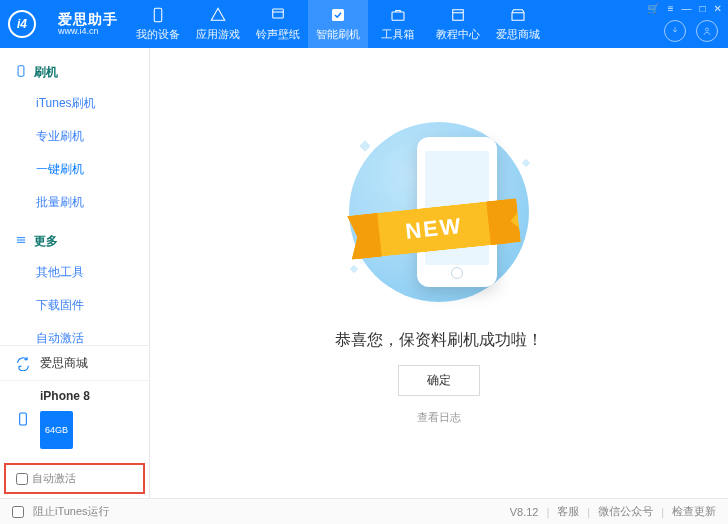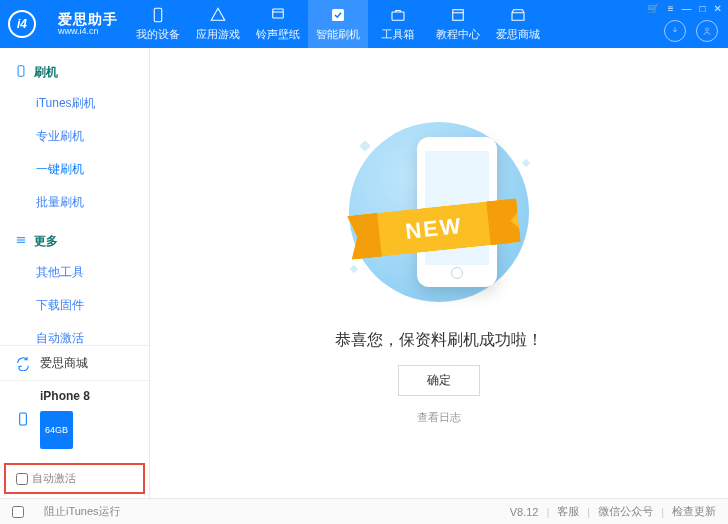--- a/index.html
+++ b/index.html
@@ -62,21 +62,21 @@
 .sp1 { width: 8px; height: 8px; left: 22px; top: 30px; }
 .sp2 { width: 6px; height: 6px; right: 10px; top: 48px; }
 .sp3 { width: 6px; height: 6px; left: 12px; bottom: 40px; }
 
 .success-text { font-size: 16px; color: #333; margin-top: 18px; }
 .ok-btn { margin-top: 14px; padding: 6px 28px; border: 1px solid #d9d9d9; background: #fff; cursor: pointer; font-size: 12px; color: #333; }
 .log-link { margin-top: 14px; font-size: 11px; color: #999; cursor: pointer; }
 
 
 .footer { height: 26px; border-top: 1px solid #e8e8e8; display: flex; align-items: center; padding: 0 12px; font-size: 11px; color: #888; background: #fafafa; }
-.footer-left { display: flex; align-items: center; gap: 20px; }
+.footer-left { display: flex; align-items: center; gap: 9px; }
 .footer-left input { width: 12px; height: 12px; }
 .footer-right { margin-left: auto; display: flex; align-items: center; gap: 8px; }
 .footer-right .sep { color: #ccc; }
 </style>
 </head>
 <body>
 
 <div class="header">
   <div class="logo-block">
     <div class="logo-circle">i4</div>

